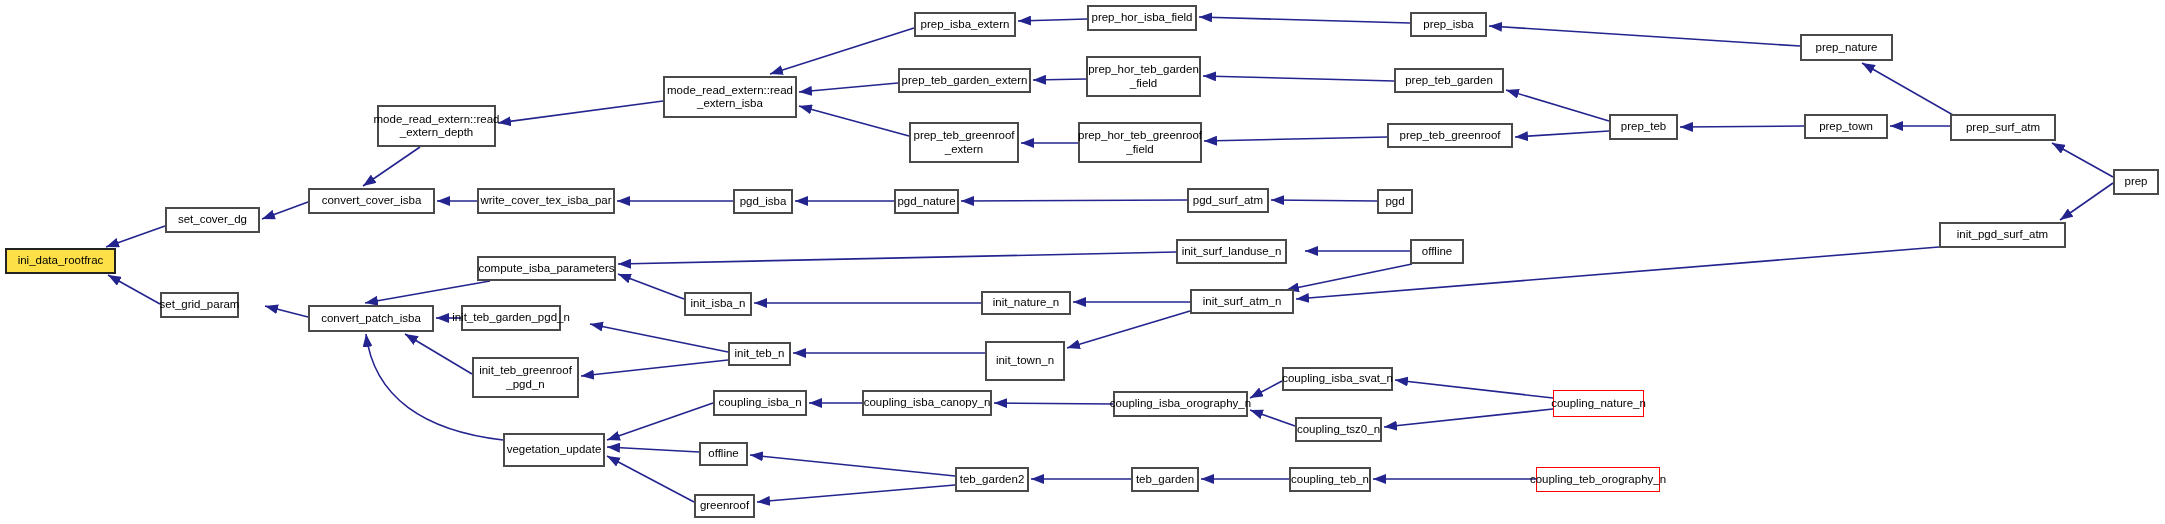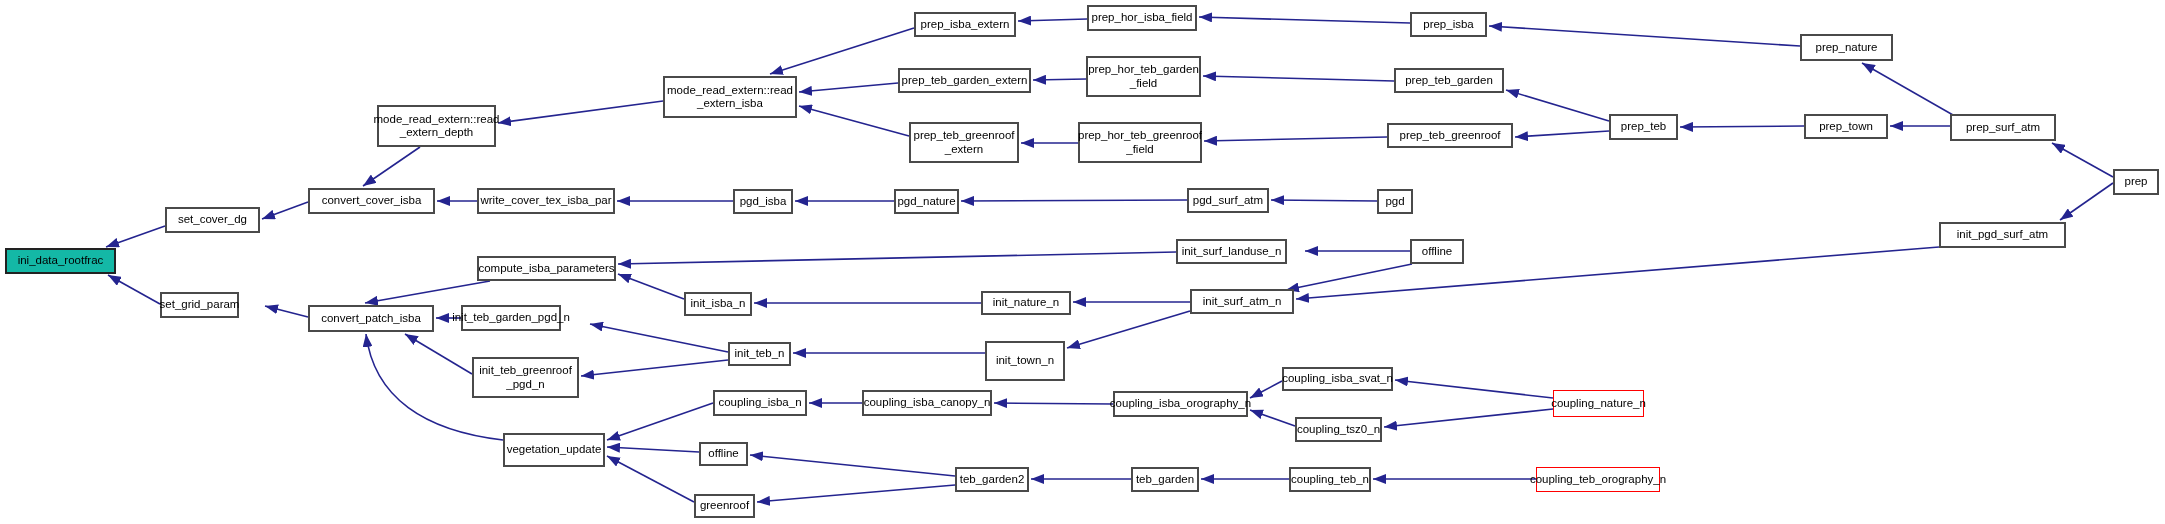--- a/index.html
+++ b/index.html
@@ -3,21 +3,21 @@
 <meta charset="utf-8">
 <style>
   html,body{margin:0;padding:0;background:#ffffff;}
   #canvas{position:relative;width:2165px;height:524px;background:#ffffff;overflow:hidden;
           font-family:"Liberation Sans", sans-serif;}
   #edges{position:absolute;left:0;top:0;}
   .node{position:absolute;box-sizing:border-box;background:#ffffff;border:2px solid #4a4a4a;
         display:flex;align-items:center;justify-content:center;text-align:center;
         font-size:11.5px;line-height:13.5px;color:#000;white-space:pre-line;cursor:pointer;
         padding:0 2px;}
-  .node.current{background:#14b8a6;border-color:#222222;cursor:default;}
+  .node.current{background:#fde047;border-color:#222222;cursor:default;}
   .node.truncated{border:1.5px solid #ff0000;}
   .edge{stroke:#24248f;stroke-width:1.6;fill:none;}
 </style>
 </head>
 <body>
 
 <div id="canvas">
 
   <svg id="edges" width="2165" height="524" viewBox="0 0 2165 524">
     <defs>

